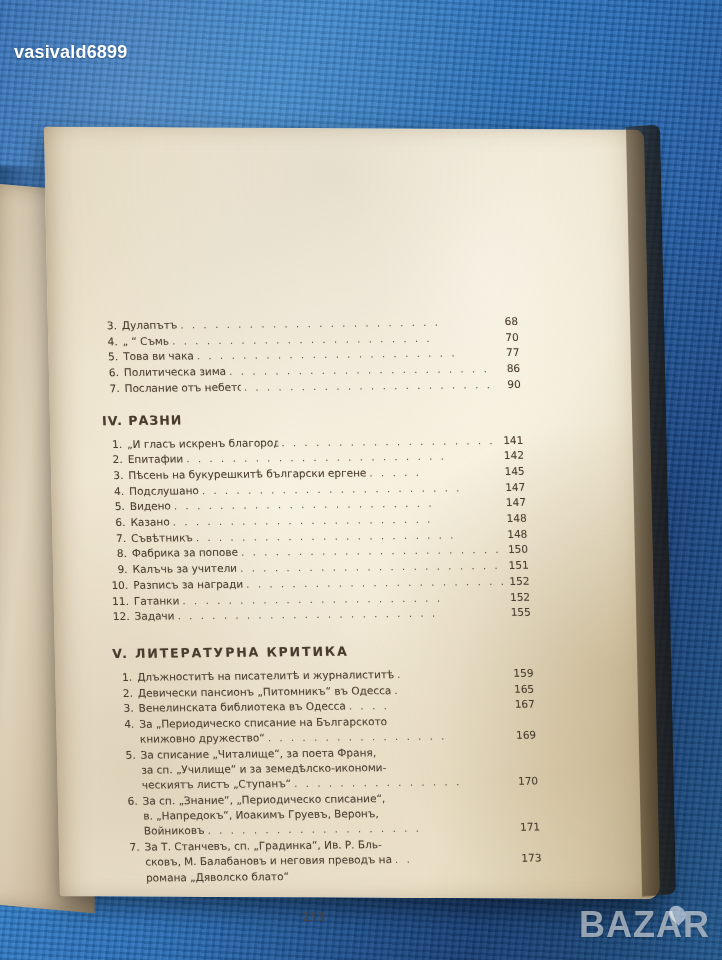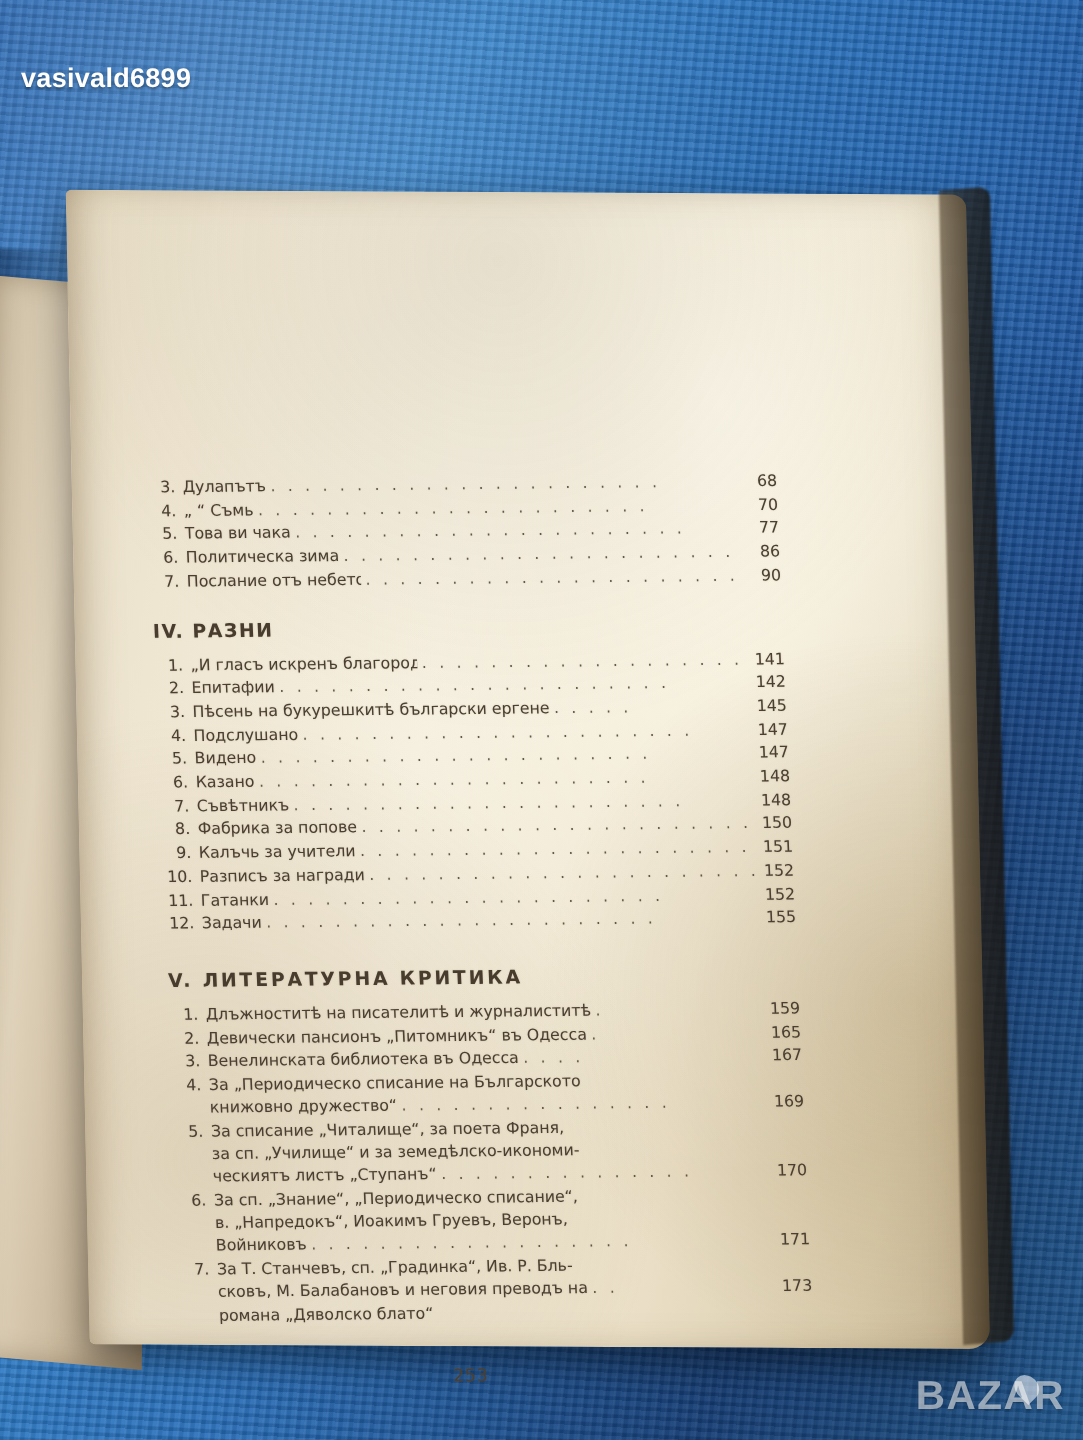--- a/index.html
+++ b/index.html
@@ -55,21 +55,21 @@
     letter-spacing: 0.2px;
     text-shadow: 0 1px 2px rgba(0,0,0,0.35);
     z-index: 40;
     margin-top: 24px;
   }
   #bazar-watermark {
     position: absolute;
     right: 12px;
     bottom: 14px;
     z-index: 40;
-    font-size: 27px;
+    font-size: 36px;
     font-weight: bold;
     color: rgba(255,255,255,0.55);
     letter-spacing: 1px;
     display: flex;
     align-items: center;
     text-shadow: 0 1px 2px rgba(0,0,0,0.25);
   }
   #bazar-watermark .bz-r {
     position: relative;
     display: inline-block;

